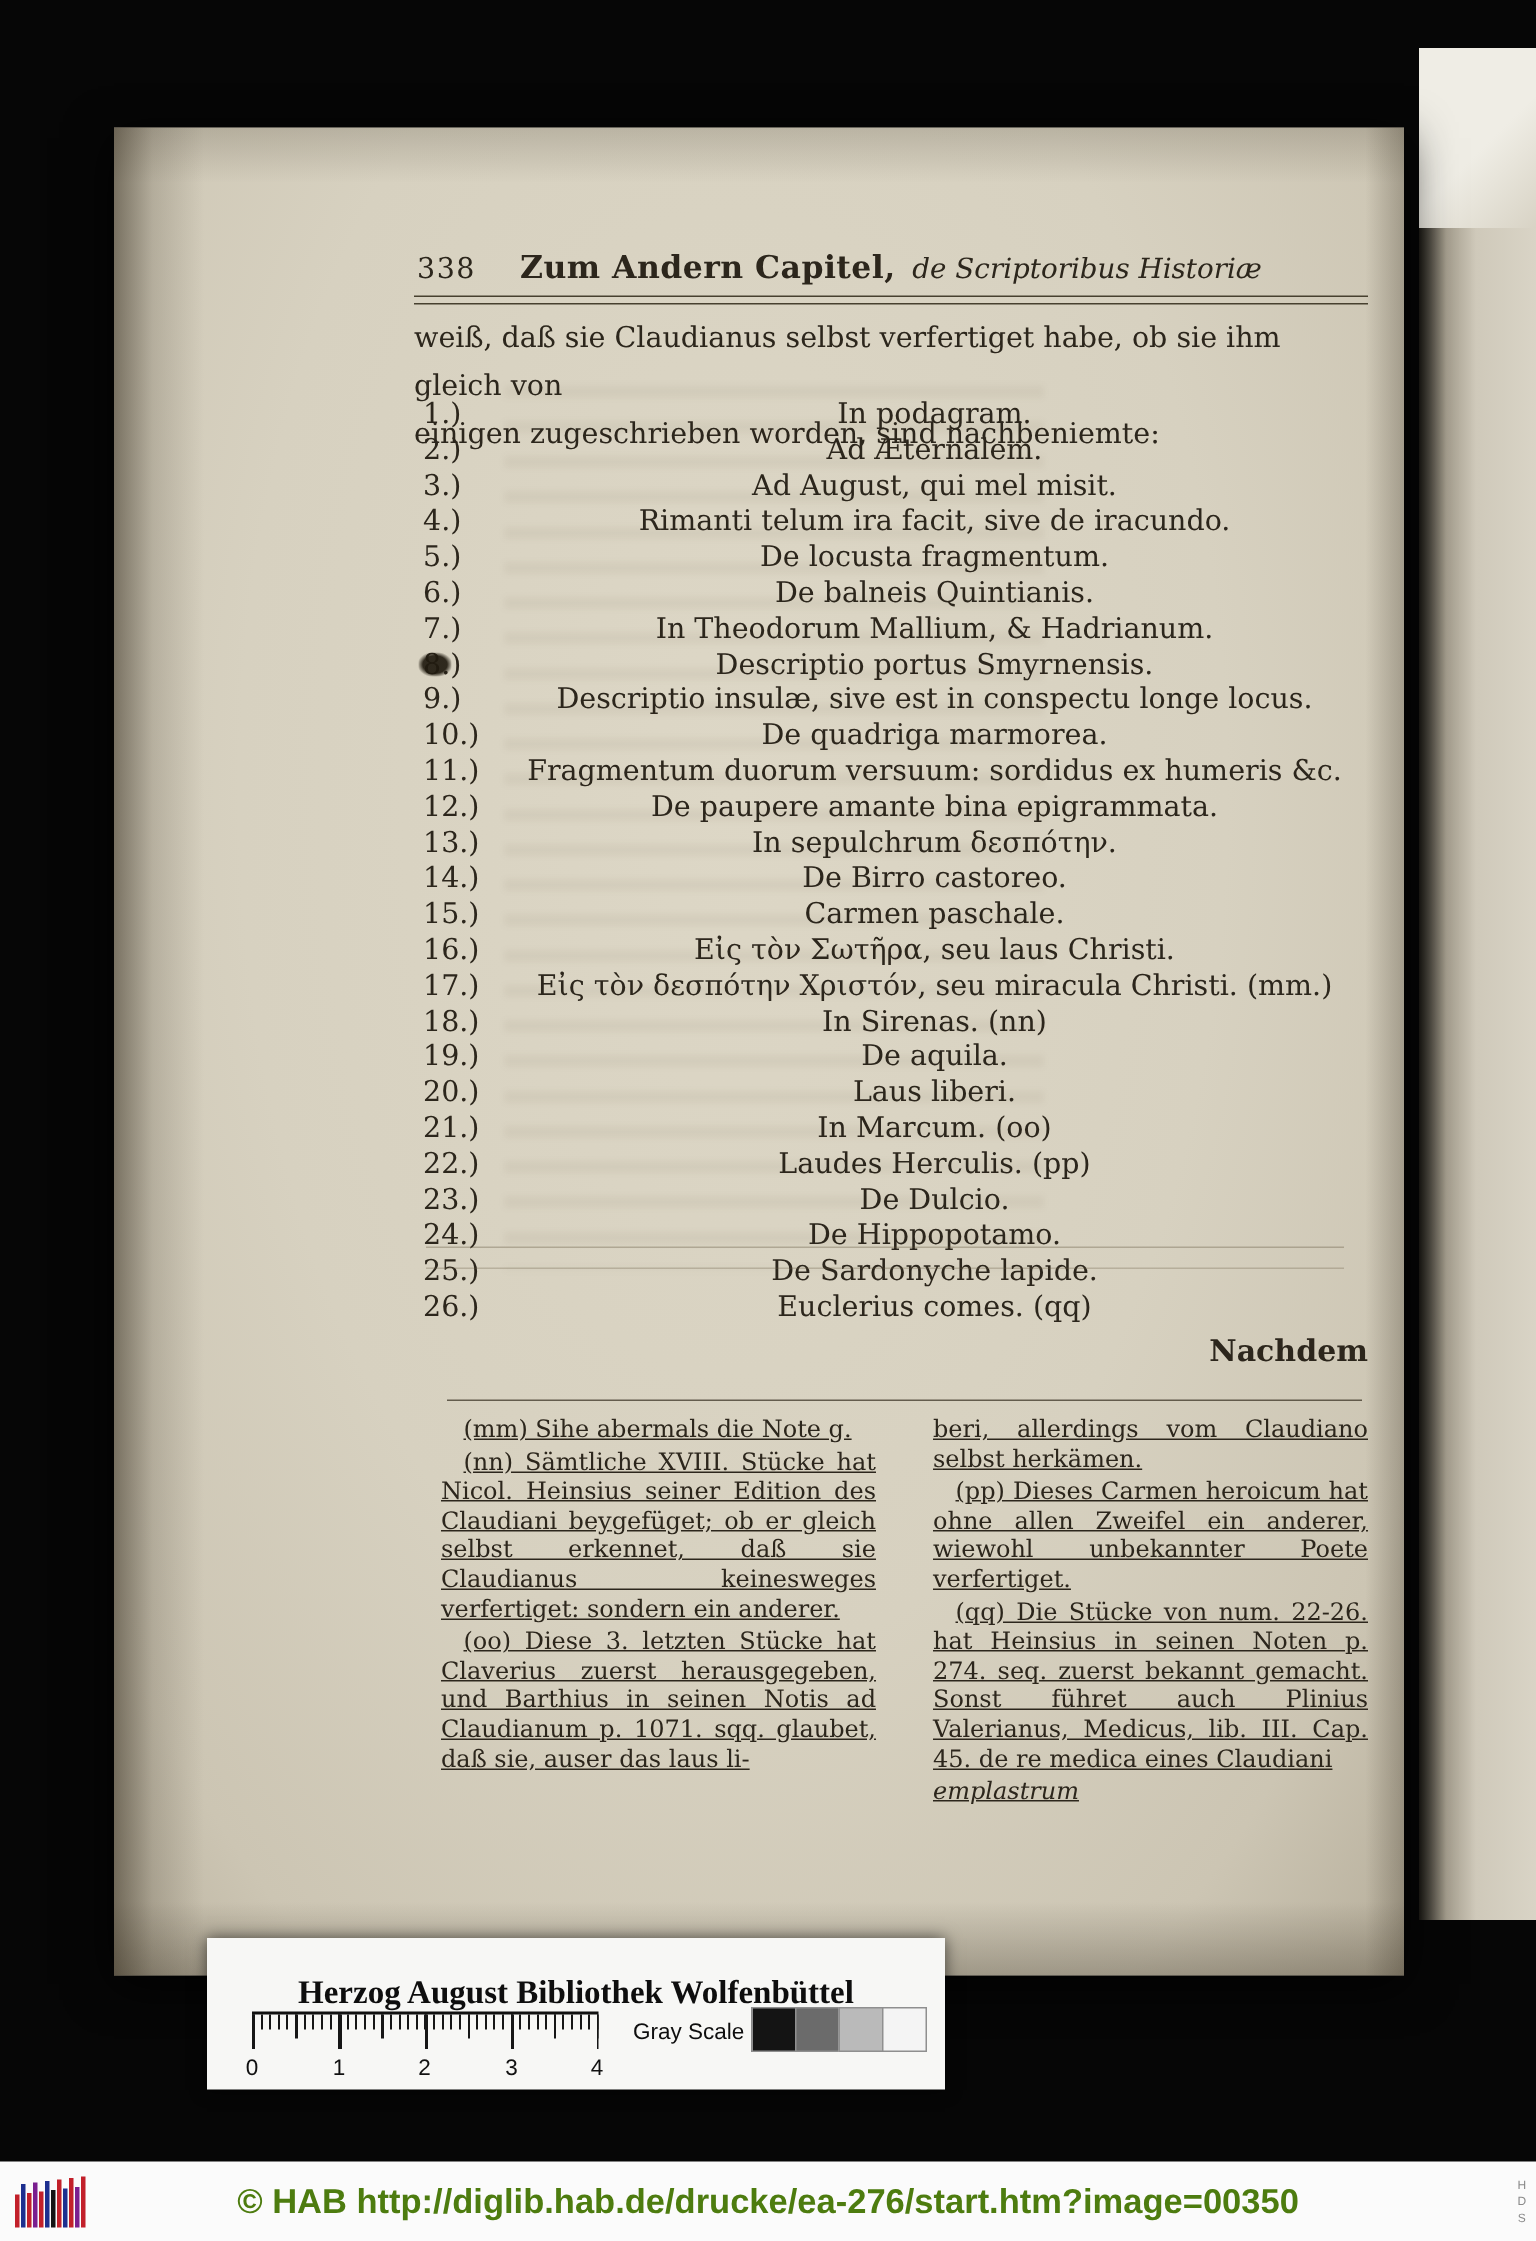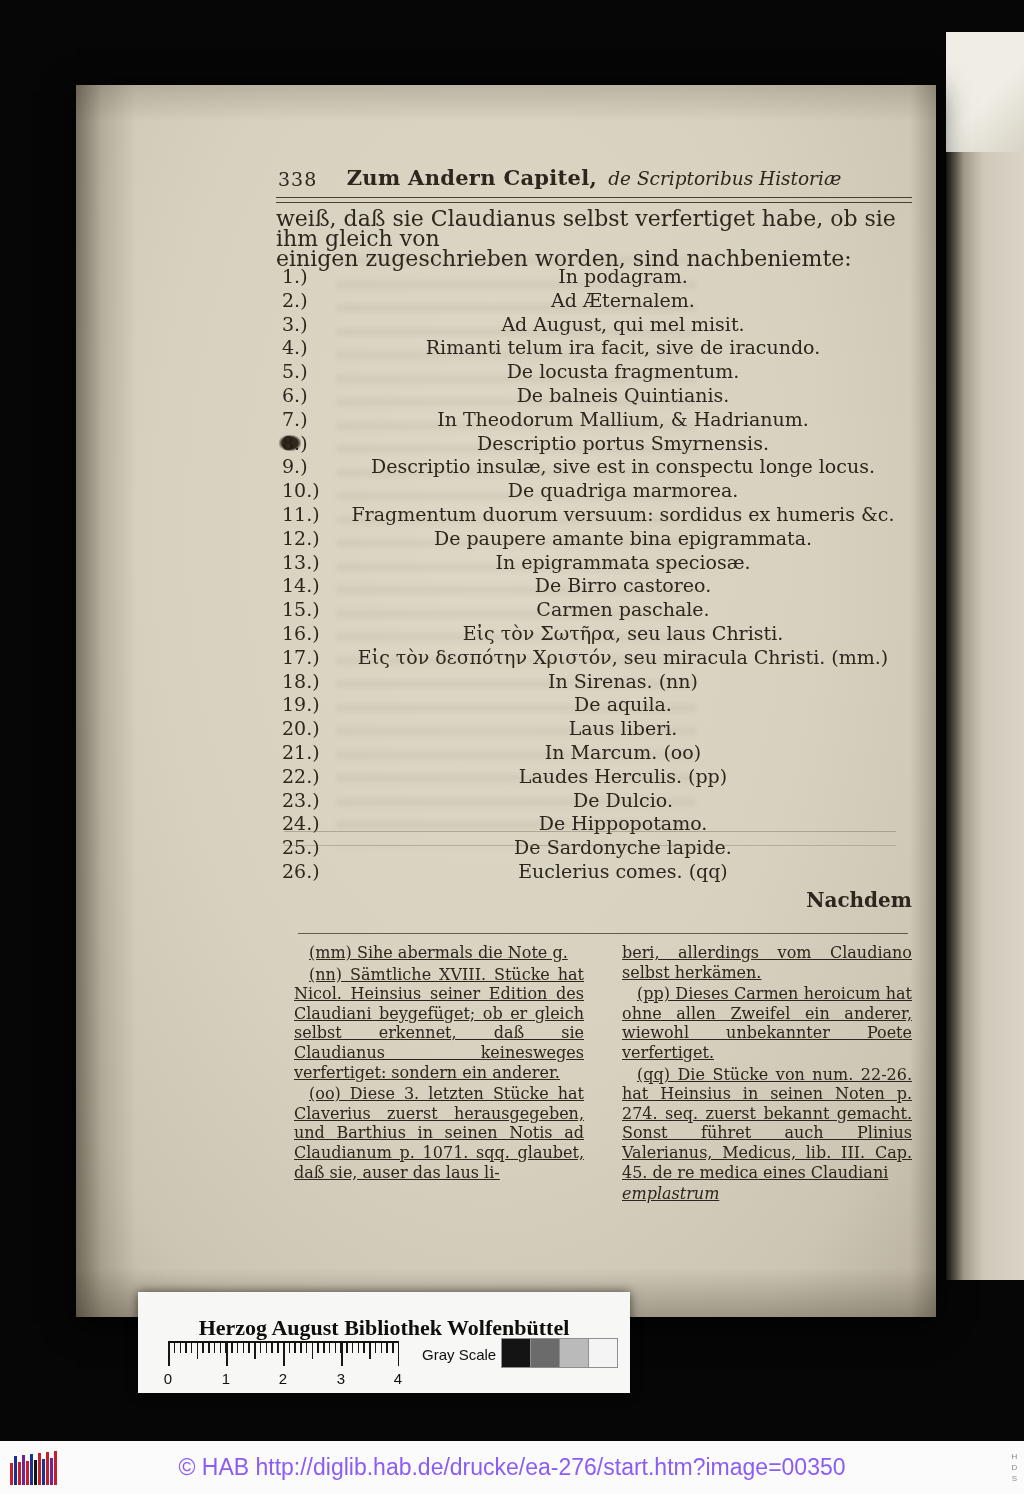--- a/index.html
+++ b/index.html
@@ -31,21 +31,21 @@
 
   .header-row { position:absolute; top:80px; left:0; width:636px; }
   .pagenum { position:absolute; left:2px; top:3px; font-size:19px; letter-spacing:1px; }
   .header { display:block; text-align:center; white-space:nowrap; }
   .frak { font-weight:bold; font-size:21px; letter-spacing:0.3px; }
   .lat  { font-style:italic; font-size:18.5px; margin-left:6px; }
 
   .double-rule { position:absolute; top:112px; left:0; width:636px; height:4px;
     border-top:1.8px solid #47402f; border-bottom:1.2px solid #47402f; }
 
-  .intro { position:absolute; top:124px; left:0; width:636px; font-size:22px; line-height:20px; }
+  .intro { position:absolute; top:124px; left:0; width:636px; font-size:19px; line-height:32px; }
 
   .list { position:absolute; top:180px; left:6px; width:630px; font-size:19px; }
   .row { display:flex; height:23.8px; line-height:23.8px; white-space:nowrap; }
   .row .num { width:52px; flex:none; position:relative; }
   .row .txt { flex:1;text-align:center; }
   .row.blot .num::before { content:""; position:absolute; left:-3px; top:3px; width:22px; height:16px;
     background:radial-gradient(ellipse, rgba(32,26,15,0.92) 0 52%, rgba(32,26,15,0) 76%); }
 
   .catchword { position:absolute; top:803px; right:4px; font-weight:bold; font-size:20px; }
 
@@ -76,21 +76,21 @@
     background-repeat:no-repeat; }
   .rnum { position:absolute; top:27px; width:12px; text-align:center; font-size:15px; color:#111; }
   .r0{left:-6px}.r1{left:52px}.r2{left:109px}.r3{left:167px}.r4{left:224px}
   .gslabel { position:absolute; left:284px; top:54px; font-size:15px; }
   .patches { position:absolute; left:364px; top:46px; display:flex; }
   .patch { width:28px; height:28px; border:1px solid #8f8f8f; margin-left:-1px; }
 
   
   .footerbar { position:absolute; left:0; top:1441px; width:1024px; height:53px; background:#fbfbfb;
     font-family:"Liberation Sans",sans-serif; }
-  .copyright { text-align:center; padding-top:13px; font-size:23px; color:#8b5cf6; }
+  .copyright { text-align:center; padding-top:13px; font-size:23px; color:#4d7c0f;font-weight:bold; }
   .barcode { position:absolute; left:10px; top:10px; height:34px; display:flex; align-items:flex-end; gap:1px; }
   .barcode .bar { width:3px; }
   .side-mark { position:absolute; right:5px; top:11px; writing-mode:vertical-rl; text-orientation:upright;
     font-size:8px; letter-spacing:2px; color:#8a8a8a; }
 </style>
 </head>
 <body>
 
 <div id="stage">
 
@@ -159,21 +159,21 @@
         <div class="row">
             <span class="num">11.)</span>
             <span class="txt">Fragmentum duorum versuum: sordidus ex humeris &amp;c.</span>
           </div>
         <div class="row">
             <span class="num">12.)</span>
             <span class="txt">De paupere amante bina epigrammata.</span>
           </div>
         <div class="row">
             <span class="num">13.)</span>
-            <span class="txt">In epigrammata speciosæ.</span>
+            <span class="txt">In sepulchrum δεσπότην.</span>
           </div>
         <div class="row">
             <span class="num">14.)</span>
             <span class="txt">De Birro castoreo.</span>
           </div>
         <div class="row">
             <span class="num">15.)</span>
             <span class="txt">Carmen paschale.</span>
           </div>
         <div class="row">

